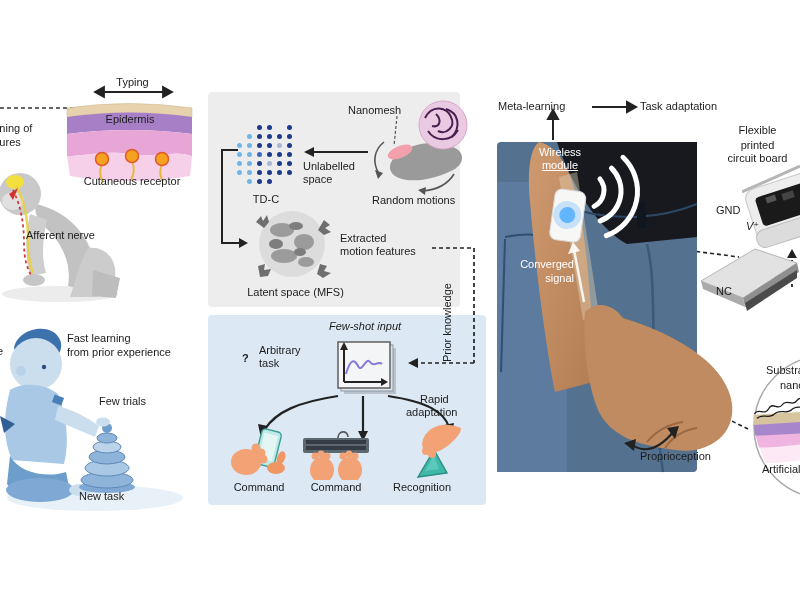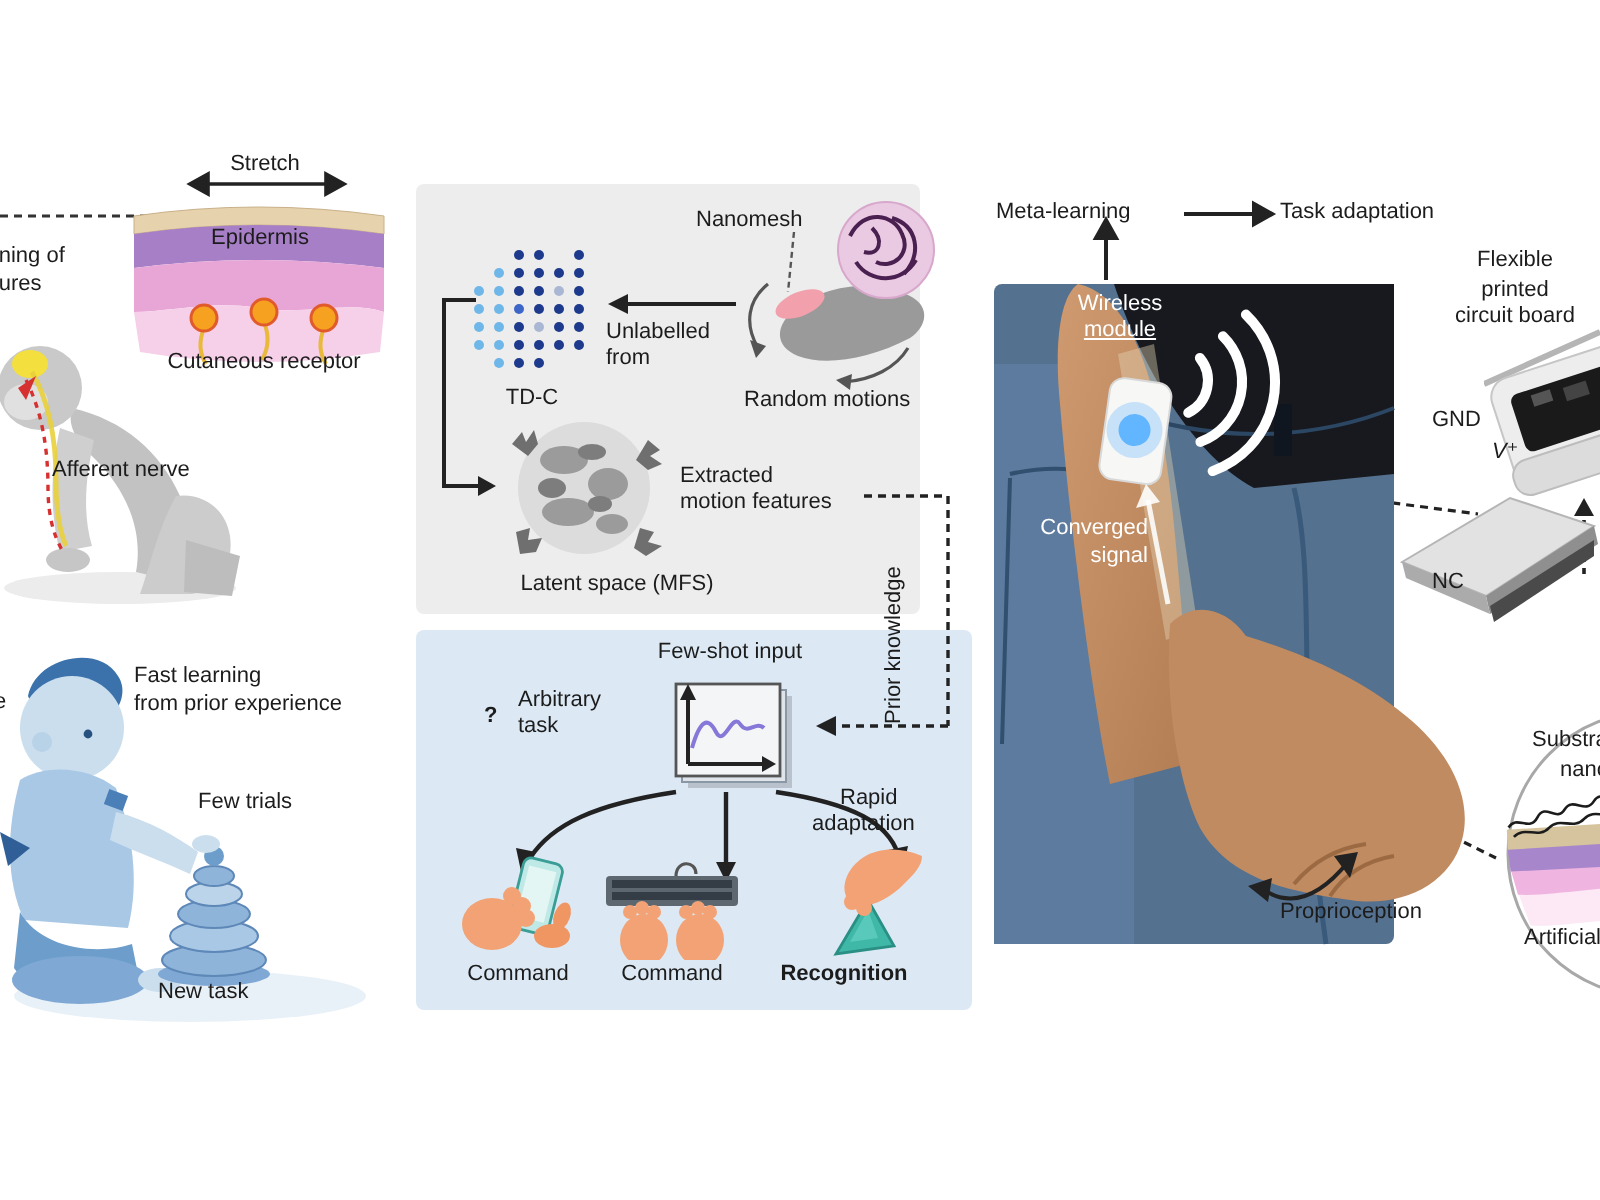--- a/index.html
+++ b/index.html
@@ -62,21 +62,21 @@
     </g>
 
     <g stroke="#222" stroke-width="1.8" fill="#222">
       <line x1="748" y1="292" x2="780" y2="278"></line>
       <polygon points="773,273 777,284 786,275" stroke="none"></polygon>
     </g>
   </svg>
 
   <div class="lbl" style="left:-19px;top:122px;">learning of</div>
   <div class="lbl" style="left:-19px;top:136px;">features</div>
-  <div class="lbl ctr" style="left:95px;top:76px;width:75px;">Stretch</div>
+  <div class="lbl ctr" style="left:95px;top:76px;width:75px;">Typing</div>
 
   <svg class="abs" style="left:62px;top:98px;" width="135" height="95" viewBox="0 0 135 95">
     <path d="M5,10 Q67,1 130,10 L130,19 Q67,10 5,19 Z" fill="#e6d3ad" stroke="#c9b089" stroke-width="0.5"></path>
     <path d="M5,19 Q67,10 130,19 L130,36 Q67,28 5,36 Z" fill="#a77fc6"></path>
     <path d="M5,36 Q67,28 130,36 L130,58 C112,52 92,60 67,56 C45,52 22,58 5,58 Z" fill="#e8a6d6"></path>
     <path d="M5,58 C22,58 45,52 67,56 C92,60 112,52 130,58 L128,78 Q67,88 8,78 Z" fill="#f6cfe9"></path>
     <g>
       <path d="M40,66 q-4,10 1,18" stroke="#e8b93a" stroke-width="2" fill="none"></path>
       <path d="M70,63 q4,10 -1,19" stroke="#e8b93a" stroke-width="2" fill="none"></path>
       <path d="M100,66 q-4,10 1,18" stroke="#e8b93a" stroke-width="2" fill="none"></path>
@@ -162,21 +162,21 @@
         <span class="d" style="background: transparent;"></span>
       </div>
     </div>
   <div class="lbl ctr" style="left:236px;top:193px;width:60px;">TD-C</div>
 
   <svg class="abs" style="left:300px;top:144px;" width="72" height="16" viewBox="0 0 72 16">
     <line x1="68" y1="8" x2="12" y2="8" stroke="#222" stroke-width="2"></line>
     <polygon points="14,3 14,13 4,8" fill="#222"></polygon>
   </svg>
   <div class="lbl" style="left:303px;top:160px;">Unlabelled</div>
-  <div class="lbl" style="left:303px;top:173px;">from</div>
+  <div class="lbl" style="left:303px;top:173px;">space</div>
 
   <svg class="abs" style="left:366px;top:126px;" width="100" height="72" viewBox="0 0 100 72">
     <path d="M30,30 C45,16 72,13 89,22 C99,27 98,37 89,43 C68,54 46,57 33,52 C21,47 22,37 30,30 Z" fill="#9a9a9a"></path>
     <ellipse cx="34" cy="26" rx="13" ry="6" fill="#f2a0ab" transform="rotate(-22 34 26)"></ellipse>
     <path d="M18,16 C8,24 6,36 13,48" stroke="#555" stroke-width="1.6" fill="none"></path>
     <polygon points="9,44 17,47 12,53" fill="#555"></polygon>
     <path d="M88,48 C82,58 70,64 56,65" stroke="#555" stroke-width="1.6" fill="none"></path>
     <polygon points="60,61 59,69 52,64" fill="#555"></polygon>
   </svg>
   <div class="lbl" style="left:372px;top:194px;">Random motions</div>
@@ -210,35 +210,35 @@
       <ellipse cx="28" cy="40" rx="7" ry="5"></ellipse>
       <ellipse cx="52" cy="48" rx="6" ry="4"></ellipse>
     </g>
     <g fill="#6f6f6f">
       <path d="M8,18 l5,-6 2,5 4,-6 2,7 -5,6 Z"></path>
       <path d="M76,16 l6,5 -5,3 6,4 -7,3 -6,-5 Z"></path>
       <path d="M10,62 l7,-2 -1,6 7,-1 -3,7 -8,1 Z"></path>
       <path d="M72,60 l7,2 -3,5 7,2 -8,5 -6,-4 Z"></path>
     </g>
   </svg>
-  <div class="lbl ctr" style="left:243px;top:286px;width:105px;margin-left:13px;">Latent space (MFS)</div>
+  <div class="lbl ctr" style="left:243px;top:286px;width:105px;">Latent space (MFS)</div>
   <div class="lbl" style="left:340px;top:232px;">Extracted</div>
   <div class="lbl" style="left:340px;top:245px;text-align:right;">motion features</div>
 
   <svg class="abs" style="left:404px;top:242px;" width="78" height="130" viewBox="0 0 78 130">
     <g stroke="#222" stroke-width="1.7" stroke-dasharray="4,3" fill="none">
       <line x1="28" y1="6" x2="70" y2="6"></line>
       <line x1="70" y1="6" x2="70" y2="121"></line>
       <line x1="70" y1="121" x2="10" y2="121"></line>
     </g>
     <polygon points="14,116 14,126 4,121" fill="#222"></polygon>
   </svg>
   <div class="lbl" id="prior-knowledge-label">Prior knowledge</div>
 
-  <div class="lbl ctr" style="left:315px;top:320px;width:100px;">Few-shot input</div>
+  <div class="lbl ctr" style="left:315px;top:320px;width:100px;font-style:italic;">Few-shot input</div>
 
   <svg class="abs" style="left:330px;top:336px;" width="70" height="64" viewBox="0 0 70 64">
     <rect x="14" y="12" width="52" height="46" fill="#b9c2cc"></rect>
     <rect x="11" y="9" width="52" height="46" fill="#dfe4ea" stroke="#8a97a5"></rect>
     <rect x="8" y="6" width="52" height="46" fill="#f4f5f7" stroke="#555" stroke-width="1.4"></rect>
     <line x1="14" y1="12" x2="14" y2="46" stroke="#222" stroke-width="2"></line>
     <line x1="14" y1="46" x2="53" y2="46" stroke="#222" stroke-width="2"></line>
     <polygon points="10,14 18,14 14,6" fill="#222"></polygon>
     <polygon points="51,42 51,50 58,46" fill="#222"></polygon>
     <path d="M16,38 C20,24 24,22 28,30 C32,38 36,20 40,26 C44,32 48,24 52,28" stroke="#8678d8" stroke-width="2" fill="none"></path>
@@ -296,21 +296,21 @@
 
   <svg class="abs" style="left:384px;top:420px;" width="78" height="62" viewBox="0 0 78 62">
     <polygon points="34,57 50,30 63,53" fill="#3fb8a8" stroke="#2a8f84" stroke-width="1.4"></polygon>
     <polygon points="41,51 50,35 55,49" fill="#59c9bb"></polygon>
     <path d="M77,8 C60,1 46,6 40,17 C36,25 39,32 46,33 C54,33 62,28 68,22 C73,17 77,13 77,8 Z" fill="#f2a274"></path>
     <circle cx="42" cy="31" r="4" fill="#f2a274"></circle>
     <circle cx="48" cy="34" r="4" fill="#f2a274"></circle>
   </svg>
   <div class="lbl ctr" style="left:224px;top:481px;width:70px;">Command</div>
   <div class="lbl ctr" style="left:303px;top:481px;width:66px;">Command</div>
-  <div class="lbl ctr" style="left:380px;top:481px;width:84px;font-weight:bold;">Recognition</div>
+  <div class="lbl ctr" style="left:380px;top:481px;width:84px;">Recognition</div>
 
   <svg class="abs" style="left:0;top:320px;" width="205" height="195" viewBox="0 0 205 195">
     <ellipse cx="95" cy="178" rx="88" ry="13" fill="#e9f1f8"></ellipse>
     <path d="M14,28 C18,8 50,2 59,18 C63,24 61,31 58,35 C48,22 28,22 17,35 Z" fill="#3c72ab"></path>
     <circle cx="36" cy="44" r="26" fill="#cadeee"></circle>
     <circle cx="44" cy="47" r="2.2" fill="#27517e"></circle>
     <circle cx="21" cy="51" r="5" fill="#b8d2e8"></circle>
     <path d="M10,70 C3,96 3,120 12,140 L64,144 C70,120 66,96 58,74 C44,63 22,62 10,70 Z" fill="#a9c8e5"></path>
     <rect x="53" y="76" width="10" height="8" fill="#4b7fb8" transform="rotate(20 58 80)"></rect>
     <path d="M58,86 C74,90 88,98 99,106 L95,117 C82,111 68,106 55,100 Z" fill="#cadeee"></path>

